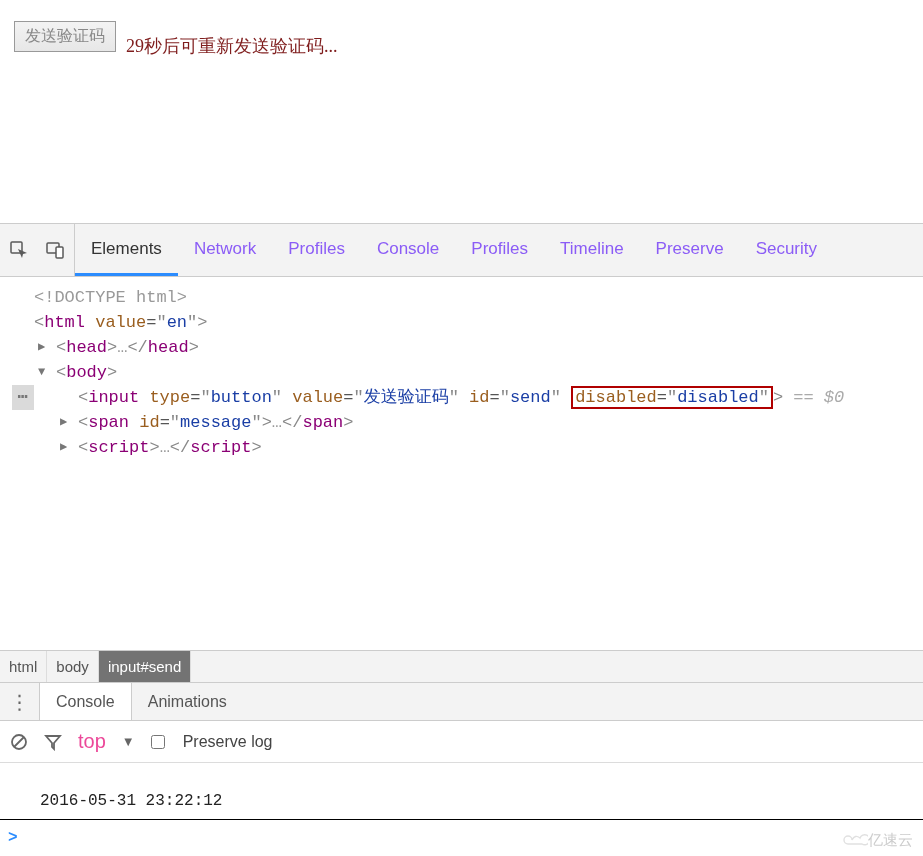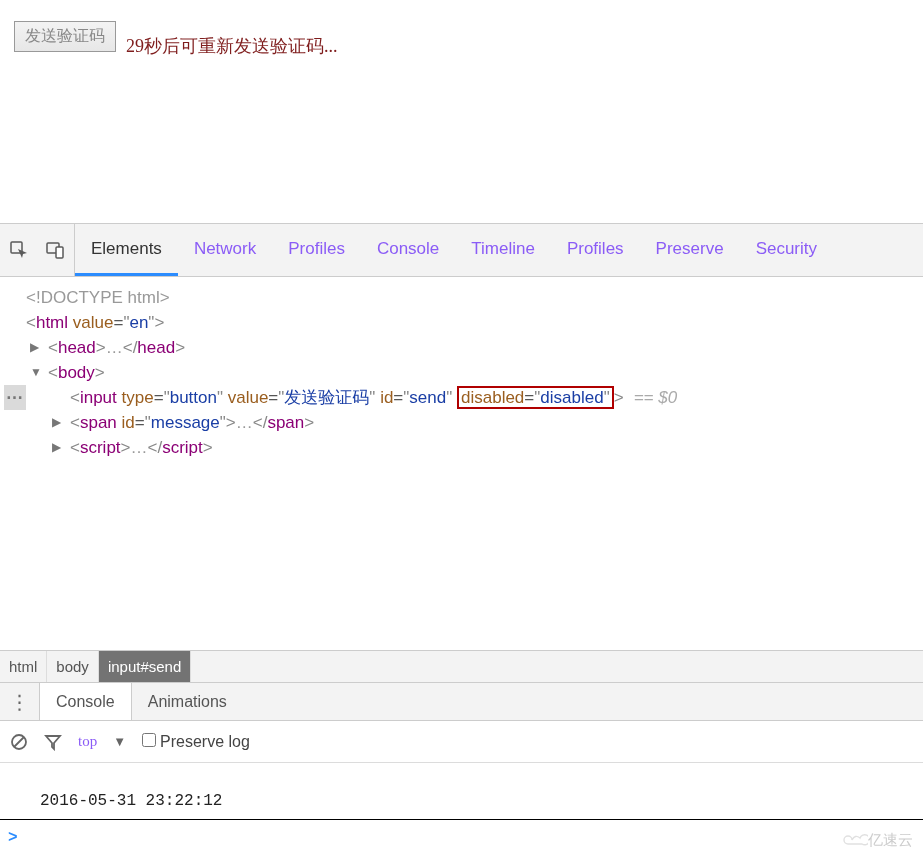--- a/index.html
+++ b/index.html
@@ -85,22 +85,22 @@
       cursor: pointer;
     }
     .tab.active {
       color: #333;
       border-bottom: 3px solid #2b8cfe;
     }
 
     
     .elements-panel {
       flex: 1 1 auto;
-      padding: 8px 4px;
-      font-family: Liberation Sans, sans-serif;
+      padding: 8px 12px;
+      font-family: Liberation Mono, monospace;
       font-size: 17px;
       line-height: 25px;
       position: relative;
       overflow: hidden;
     }
     .code-line {
       white-space: nowrap;
       padding-left: 22px;
     }
     .indent-1 { padding-left: 22px; }
@@ -210,31 +210,30 @@
       padding: 0 10px;
       border-bottom: 1px solid #dcdcdc;
     }
     .ctb-icon {
       color: #666;
       display: inline-flex;
       align-items: center;
       justify-content: center;
     }
     .ctb-text {
-      font-size: 15px;
-      color: #8b5cf6;
-      font-family: Liberation Serif, serif;
+      font-size: 20px;
+      color: #ec4899;
     }
     .ctb-caret {
       color: #666;
     }
     .ctb-check {
       display: inline-flex;
-      align-items: flex-start;
-      gap: 4px;
+      align-items: center;
+      gap: 18px;
       font-size: 16px;
       color: #444;
     }
     .ctb-check input { width: 14px; height: 14px; }
 
     .console-body {
       padding: 0;
       font-family: Consolas, "Courier New", monospace;
       font-size: 16px;
       line-height: 28px;
@@ -285,22 +284,22 @@
         <rect x="2" y="3" width="12" height="10" rx="1"></rect>
         <rect x="11" y="7" width="7" height="11" rx="1" fill="#fff"></rect>
       </svg>
     </span>
   </div>
   <div class="tabs">
     <div class="tab active">Elements</div>
     <div class="tab">Network</div>
     <div class="tab">Profiles</div>
     <div class="tab">Console</div>
+    <div class="tab">Profiles</div>
     <div class="tab">Timeline</div>
-    <div class="tab">Profiles</div>
     <div class="tab">Preserve</div>
     <div class="tab">Security</div>
   </div>
 </div>
 
 <div class="elements-panel">
   <div class="code-line indent-1">
     <span class="c-comment">&lt;!DOCTYPE html&gt;</span>
   </div>
   <div class="code-line indent-1">

